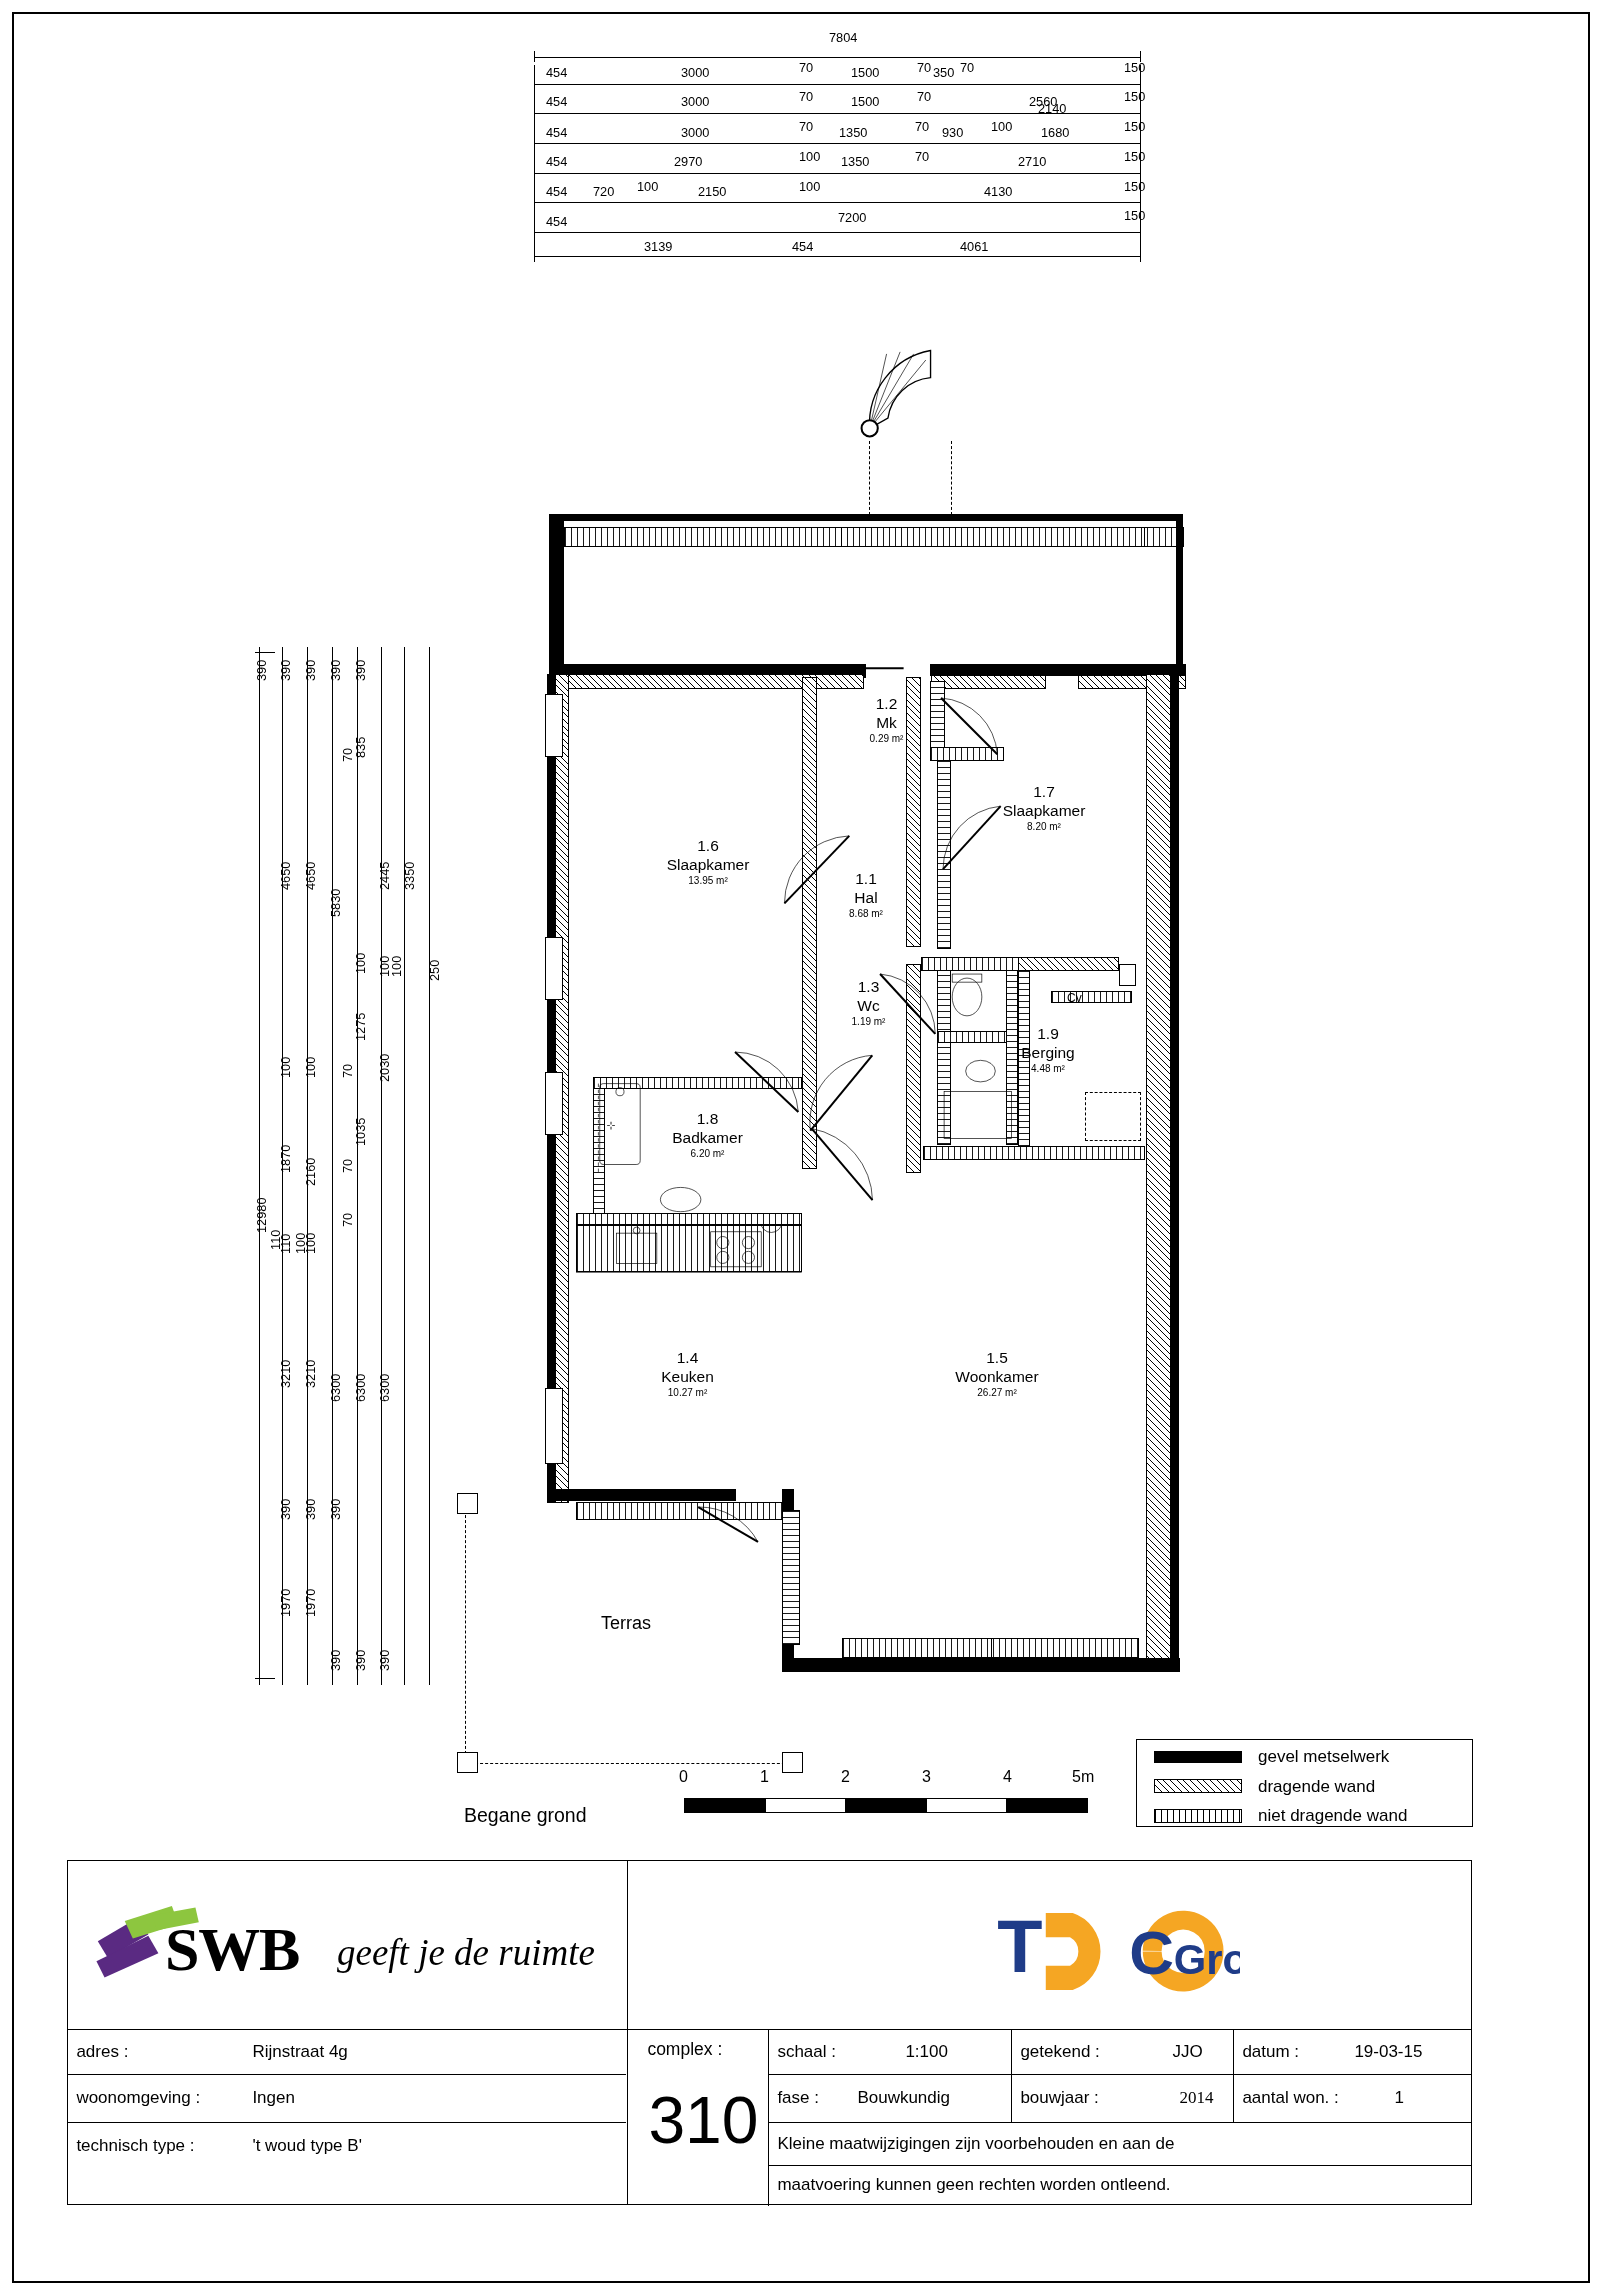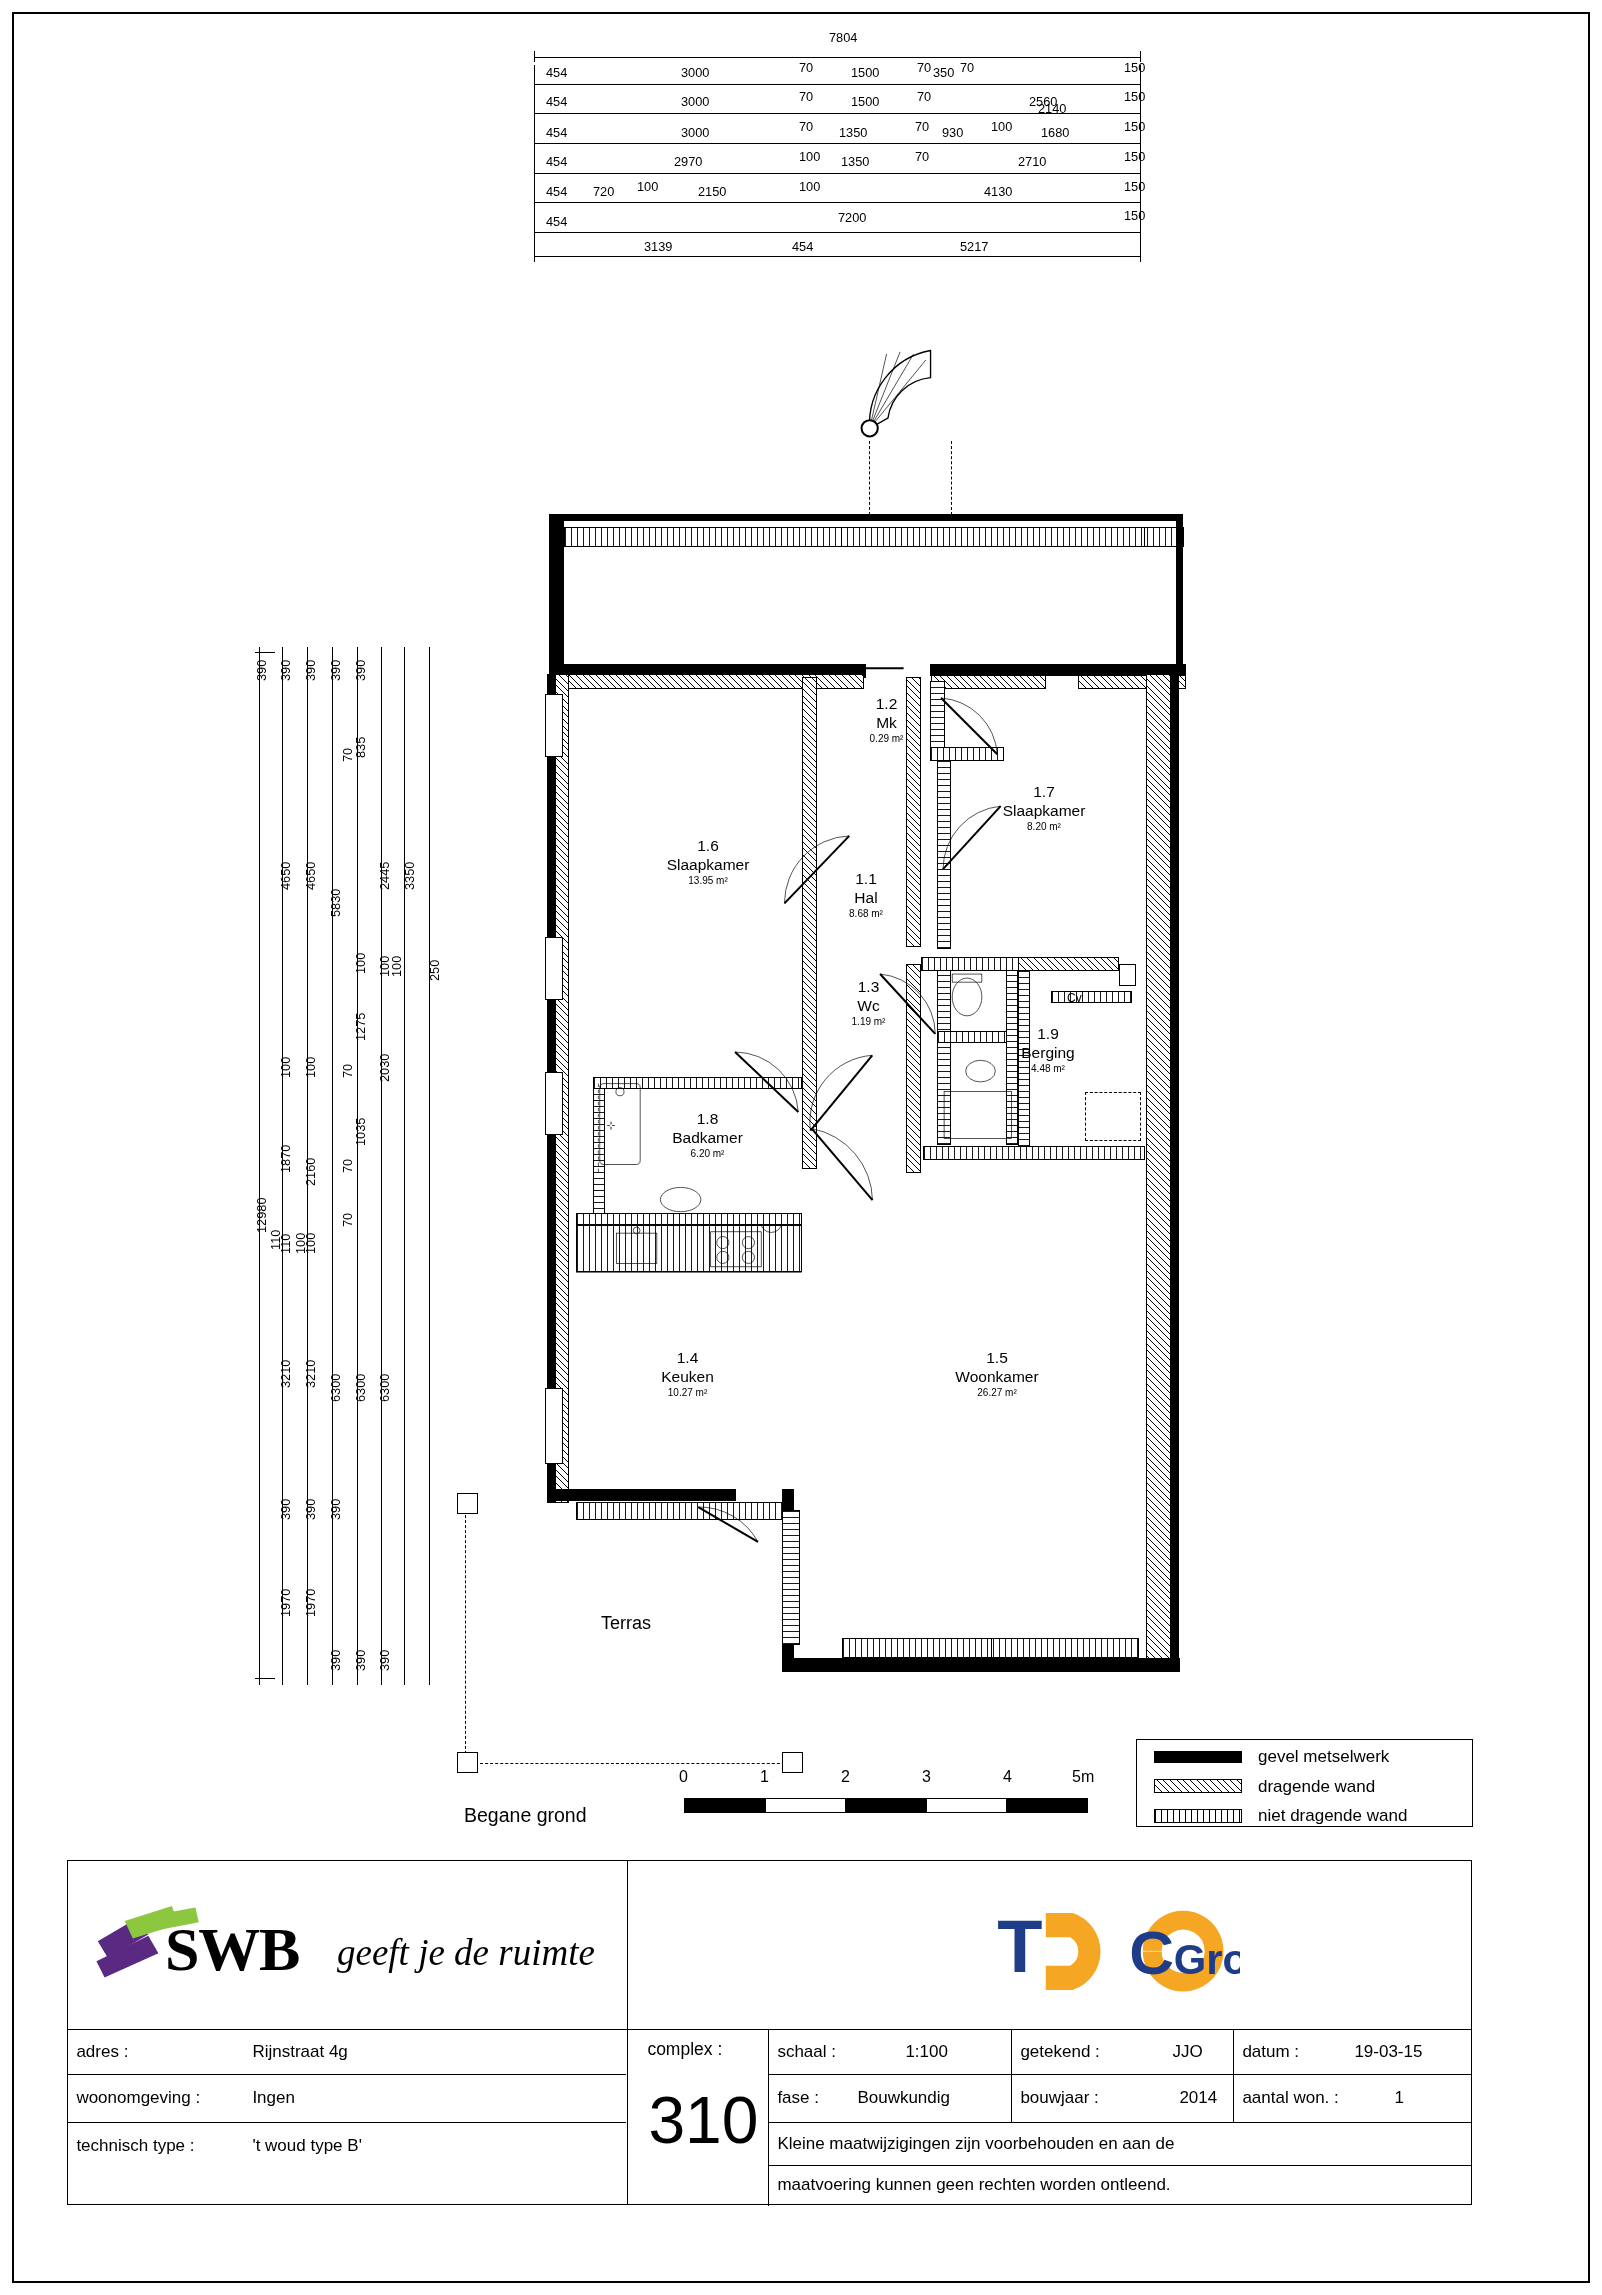--- a/index.html
+++ b/index.html
@@ -113,21 +113,21 @@
     <div class="txt dim" style="left:1124px;top:181px;">150</div>
 
     <div class="hline" style="left:534px;top:232px;width:607px;"></div>
     <div class="txt dim" style="left:546px;top:216px;">454</div>
     <div class="txt dim" style="left:838px;top:212px;">7200</div>
     <div class="txt dim" style="left:1124px;top:210px;">150</div>
 
     <div class="hline" style="left:534px;top:256px;width:607px;"></div>
     <div class="txt dim" style="left:644px;top:241px;">3139</div>
     <div class="txt dim" style="left:792px;top:241px;">454</div>
-    <div class="txt dim" style="left:960px;top:241px;">5217</div>
+    <div class="txt dim" style="left:960px;top:241px;">4061</div>
 
     <div class="vline" style="left:534px;top:65px;height:197px;"></div>
     <div class="vline" style="left:1140px;top:65px;height:197px;"></div>
   </div>
 
   <div style="position:absolute;left:846px;top:337px;width:115px;height:115px;">
     <svg width="115" height="115" viewBox="0 0 170 170">
       <path d="M35 135 A110 110 0 0 1 125 20 L125 60 A70 70 0 0 0 62 120 Z" fill="#fff" stroke="#000" stroke-width="2"></path>
       <line x1="35" y1="135" x2="118" y2="34" stroke="#000" stroke-width="1"></line>
       <line x1="35" y1="135" x2="100" y2="25" stroke="#000" stroke-width="1"></line>
@@ -457,20 +457,20 @@
   <div class="tb-cell" style="left:768px;top:2029px;width:135px;height:46px;">schaal :</div>
   <div class="tb-cell" style="left:896px;top:2029px;width:115px;height:46px;">1:100</div>
   <div class="tb-cell" style="left:1011px;top:2029px;width:155px;height:46px;">getekend :</div>
   <div class="tb-cell" style="left:1163px;top:2029px;width:74px;height:46px;">JJO</div>
   <div class="tb-cell" style="left:1233px;top:2029px;width:121px;height:46px;">datum :</div>
   <div class="tb-cell" style="left:1345px;top:2029px;width:128px;height:46px;">19-03-15</div>
 
   <div class="tb-cell" style="left:768px;top:2074px;width:94px;height:47px;">fase :</div>
   <div class="tb-cell" style="left:848px;top:2074px;width:164px;height:47px;">Bouwkundig</div>
   <div class="tb-cell" style="left:1011px;top:2074px;width:162px;height:47px;">bouwjaar :</div>
-  <div class="tb-cell" style="left:1170px;top:2074px;width:67px;height:47px;">2014</div>
+  <div class="tb-cell" style="left:1170px;top:2074px;width:67px;height:47px;font-family:Liberation Serif, serif;">2014</div>
   <div class="tb-cell" style="left:1233px;top:2074px;width:155px;height:47px;">aantal won. :</div>
   <div class="tb-cell" style="left:1385px;top:2074px;width:81px;height:47px;">1</div>
 
   <div class="tb-cell" style="left:768px;top:2122px;width:701px;height:43px;">Kleine maatwijzigingen zijn voorbehouden en aan de</div>
   <div class="tb-cell" style="left:768px;top:2165px;width:701px;height:40px;">maatvoering kunnen geen rechten worden ontleend.</div>
 </div>
 
 
 </body></html>

